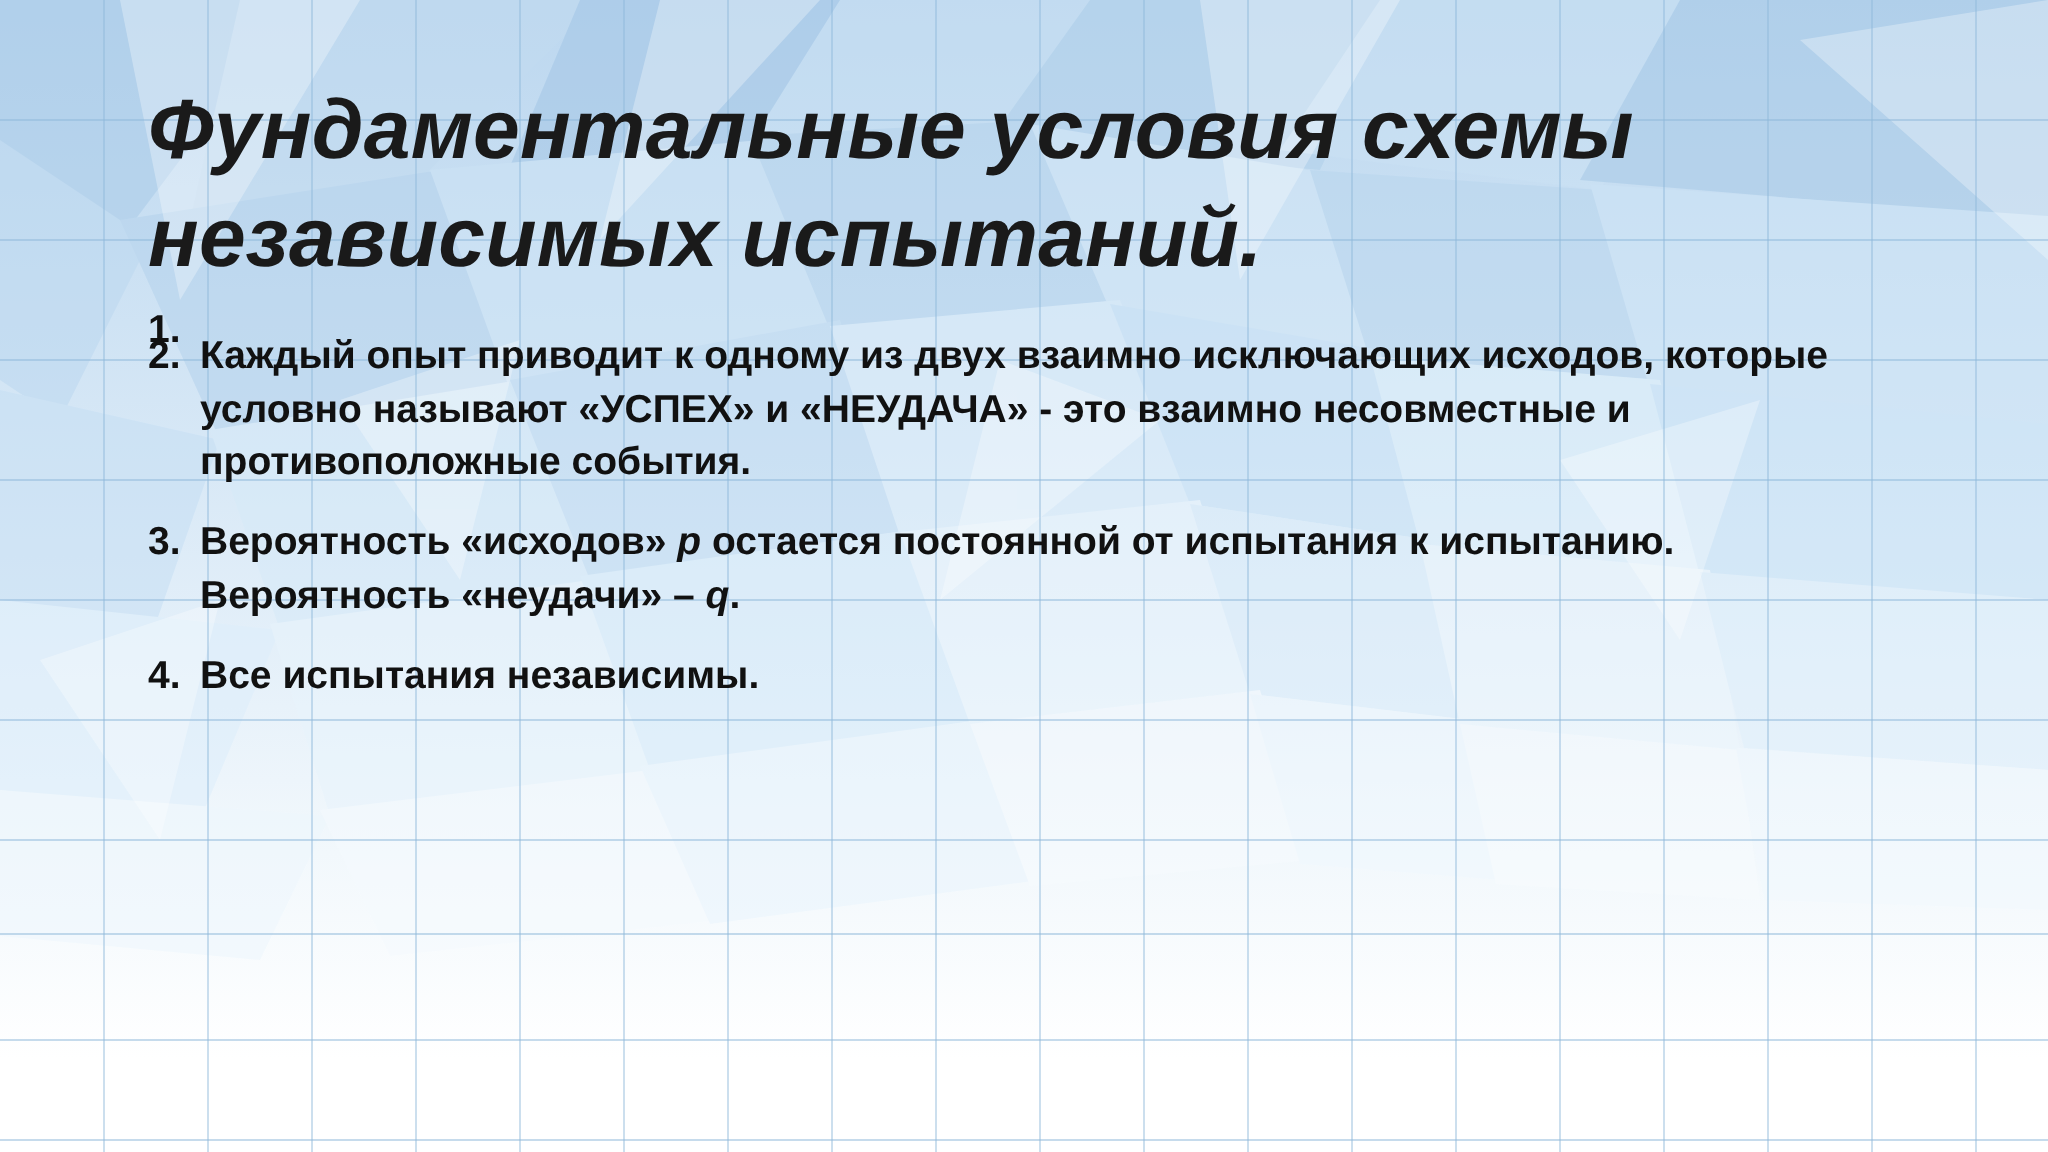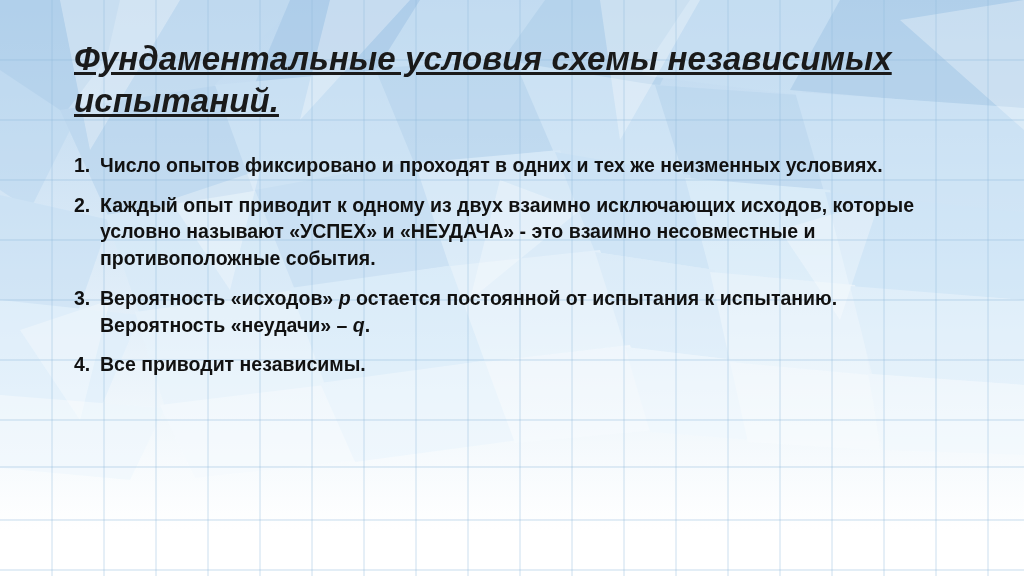--- a/index.html
+++ b/index.html
@@ -42,27 +42,26 @@
     top: 0;
     width: 1024px;
     height: 576px;
   }
 
   .title {
     position: absolute;
     left: 74px;
     top: 38px;
     width: 880px;
-    font-size: 33px;
+    font-size: 42px;
     font-style: italic;
     font-weight: bold;
     color: #1a1a1a;
     line-height: 1.28;
     letter-spacing: 0.1px;
-    text-decoration: underline;
   }
 
   .body-list {
     position: absolute;
     left: 74px;
     top: 152px;
     width: 890px;
     margin: 0;
     padding: 0;
     list-style: none;
@@ -181,33 +180,32 @@
   </svg>
 
   <div class="content">
 
     <div class="title">Фундаментальные условия схемы независимых испытаний.</div>
 
     <ul class="body-list">
 
       <li class="item">
         <span class="num">1.</span>
-        <span>Число опытов фиксировано и  проходят в одних и тех же неизменных условиях.</span>
       </li>
 
       <li class="item">
         <span class="num">2.</span>
         <span>Каждый опыт приводит к одному из двух взаимно исключающих исходов, которые условно называют «УСПЕХ» и «НЕУДАЧА» - это взаимно несовместные и противоположные события.</span>
       </li>
 
       <li class="item">
         <span class="num">3.</span>
         <span>Вероятность «исходов» </span><em>p</em><span> остается постоянной от испытания к испытанию. Вероятность «неудачи»  –  </span><em>q</em><span>.</span>
       </li>
 
       <li class="item">
         <span class="num">4.</span>
-        <span>Все приводит независимы.</span>
+        <span>Все испытания независимы.</span>
       </li>
 
     </ul>
   </div>
 </div>
 
 </body></html>

